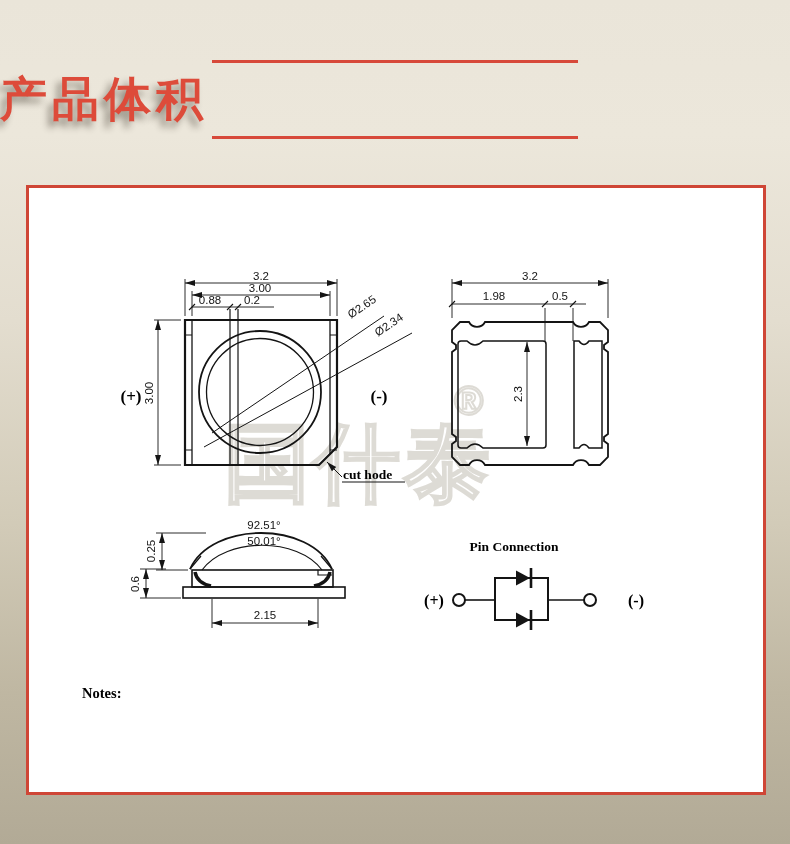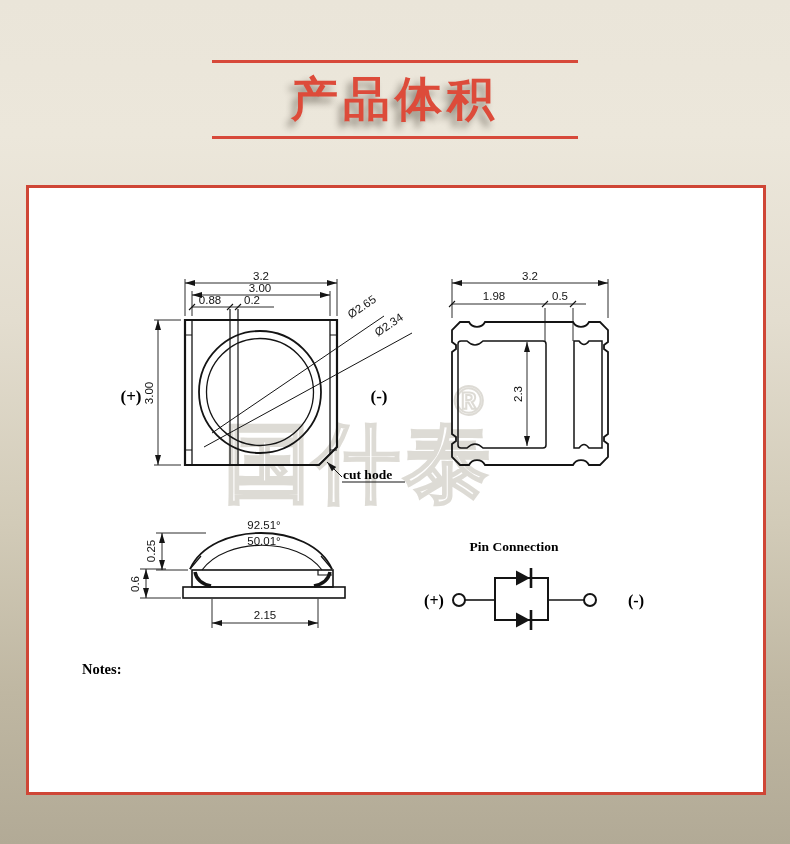--- a/index.html
+++ b/index.html
@@ -5,21 +5,21 @@
   html,body{margin:0;padding:0;}
   body{
     width:790px;height:844px;position:relative;overflow:hidden;
     background:linear-gradient(180deg,#eae5d9 0%,#ece7db 16%,#e3ddcf 38%,#d2cbb8 62%,#bfb7a2 82%,#b2aa96 100%);
     font-family:"Liberation Sans",sans-serif;
   }
   .rule{position:absolute;left:212px;width:366px;height:3px;background:#d7493a;}
   #rule-top{top:60px;}
   #rule-bottom{top:136px;}
   h1.page-title{
-    position:absolute;top:68px;left:0;width:790px;margin:0;text-align:center;
+    position:absolute;top:68px;left:0;width:790px;margin:0;text-align:left;
     font-size:47px;font-weight:bold;color:#dd4b3a;letter-spacing:5px;
     text-shadow:-5px 6px 7px rgba(40,30,20,0.45);
     font-family:"Liberation Sans",sans-serif;
   }
   .panel{
     position:absolute;left:26px;top:185px;width:740px;height:610px;
     box-sizing:border-box;background:#ffffff;border:3px solid #cf4636;
   }
   .panel svg{position:absolute;left:0;top:0;}
   
@@ -27,21 +27,21 @@
   .fills path,.fills polygon{stroke:none;fill:#141414;}
   .dimtext text{font-family:"Liberation Sans",sans-serif;font-size:11.5px;fill:#141414;}
   .seriftext text{font-family:"Liberation Serif",serif;font-weight:700;fill:#000;}
   .wm text{fill:none;stroke:#d8d5ce;stroke-width:2px;font-weight:700;
     font-family:"Liberation Sans",sans-serif;}
   .notes{
     position:absolute;left:53px;top:470px;display:flex;
     font-family:"Liberation Serif",serif;font-weight:700;font-size:14.5px;color:#000;
     line-height:22px;
   }
-  .notes .notes-label{margin-right:19px;}
+  .notes .notes-label{margin-right:19px;margin-top:24px;}
 </style>
 </head>
 <body>
 
 <div class="rule" id="rule-top"></div>
 <h1 class="page-title">产品体积</h1>
 <div class="rule" id="rule-bottom"></div>
 
 <div class="panel">
   <svg width="734" height="604" viewBox="3 3 734 604">

